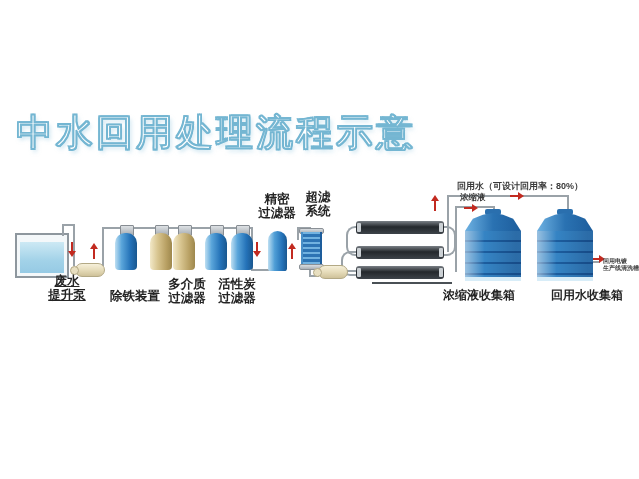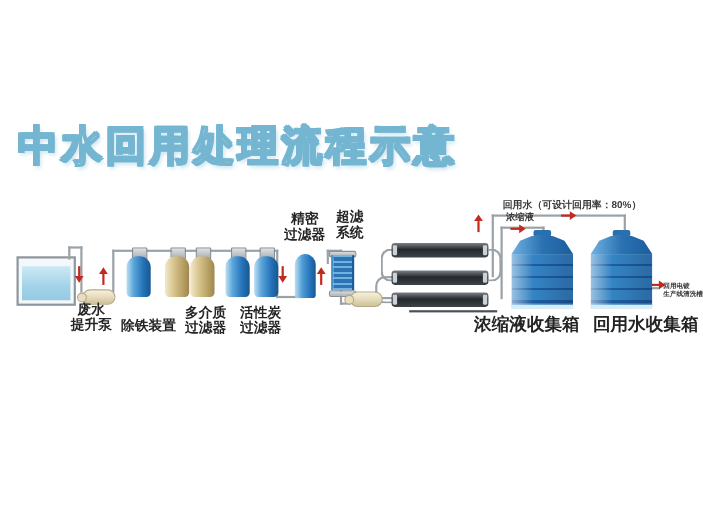--- a/index.html
+++ b/index.html
@@ -2,21 +2,21 @@
 <html style="--title-outline: #74b6d2; --pipe: #9aa2a8; --arrow-red: #c22a20; --vessel-blue: #2472b8; --vessel-tan: #c9b67e; --tank-blue: #2e7bbb; --membrane-dark: #2a2f34; --pump-beige: #e9e1c4; --water-fill: #a9d6ea;"><head>
 <meta charset="utf-8">
 <style>
   html,body{margin:0;padding:0;background:#fff;}
   .stage{
     position:relative;width:639px;height:479px;background:#ffffff;overflow:hidden;
     font-family:"Liberation Sans", sans-serif;
   }
   
   .title{
-    position:absolute;left:16px;top:108px;font-size:37px;font-weight:bold;letter-spacing:3px;
+    position:absolute;left:16px;top:108px;font-size:37px;font-weight:normal;letter-spacing:3px;
     color:#ffffff;
     -webkit-text-stroke:1.6px var(--title-outline);
     text-shadow:-1px -1px 0 var(--title-outline),1px -1px 0 var(--title-outline),
                 -1px 1px 0 var(--title-outline),1px 1px 0 var(--title-outline),
                  2px 3px 4px rgba(140,195,220,.55);
     white-space:nowrap;
   }
   
   .pipe{position:absolute;background:var(--pipe);}
   .loop{position:absolute;border:2px solid var(--pipe);background:transparent;}
@@ -62,21 +62,21 @@
   .btank .cap{position:absolute;left:20px;top:0;width:16px;height:6px;background:#2a6fae;border-radius:2px;}
   .btank .dome{position:absolute;left:0;top:4px;width:56px;height:18px;
     background:linear-gradient(90deg,#6fb2e2,#2a72b2 50%,#1d5d9c);
     clip-path:polygon(0% 100%,14% 32%,32% 10%,50% 0%,68% 10%,86% 32%,100% 100%);}
   .btank .body{position:absolute;left:0;top:22px;width:56px;height:50px;border-radius:0 0 2px 2px;
     background:linear-gradient(90deg,rgba(255,255,255,.5),rgba(255,255,255,0) 35%,rgba(0,0,40,.18) 90%),
       repeating-linear-gradient(180deg,#3584c4 0px,#3584c4 9px,#1c5d9e 9px,#1c5d9e 11px);}
   .btank .base{position:absolute;left:0;bottom:0;width:56px;height:4px;background:#d8edf8;}
   
   .lbl{position:absolute;font-weight:bold;color:#242424;font-size:12.5px;line-height:14px;text-align:center;white-space:nowrap;}
-  .lbl.big{font-size:16px;line-height:15px;}
+  .lbl.big{font-size:12px;line-height:15px;}
   .lbl.tiny{font-weight:bold;color:#3a3a3a;font-size:9px;line-height:10px;text-align:left;}
   .lbl.micro{font-weight:bold;color:#3a3a3a;font-size:6px;line-height:7px;text-align:left;}
 </style>
 </head>
 <body>
 
 <div class="stage">
 
   <div class="title">中水回用处理流程示意</div>
 
@@ -148,21 +148,21 @@
     <div class="body"></div>
     <div class="base"></div>
   </div>
   <div class="btank" style="left:537px;">
     <div class="cap"></div>
     <div class="dome"></div>
     <div class="body"></div>
     <div class="base"></div>
   </div>
 
-  <div class="lbl" style="left:60px;top:274px;width:46px;">
+  <div class="lbl" style="left:44px;top:274px;width:46px;text-decoration:underline;">
     <div>废水</div>
     <div>提升泵</div>
   </div>
   <div class="lbl" style="left:104px;top:289px;width:62px;">除铁装置</div>
   <div class="lbl" style="left:163px;top:277px;width:48px;">
     <div>多介质</div>
     <div>过滤器</div>
   </div>
   <div class="lbl" style="left:213px;top:277px;width:48px;">
     <div>活性炭</div>

